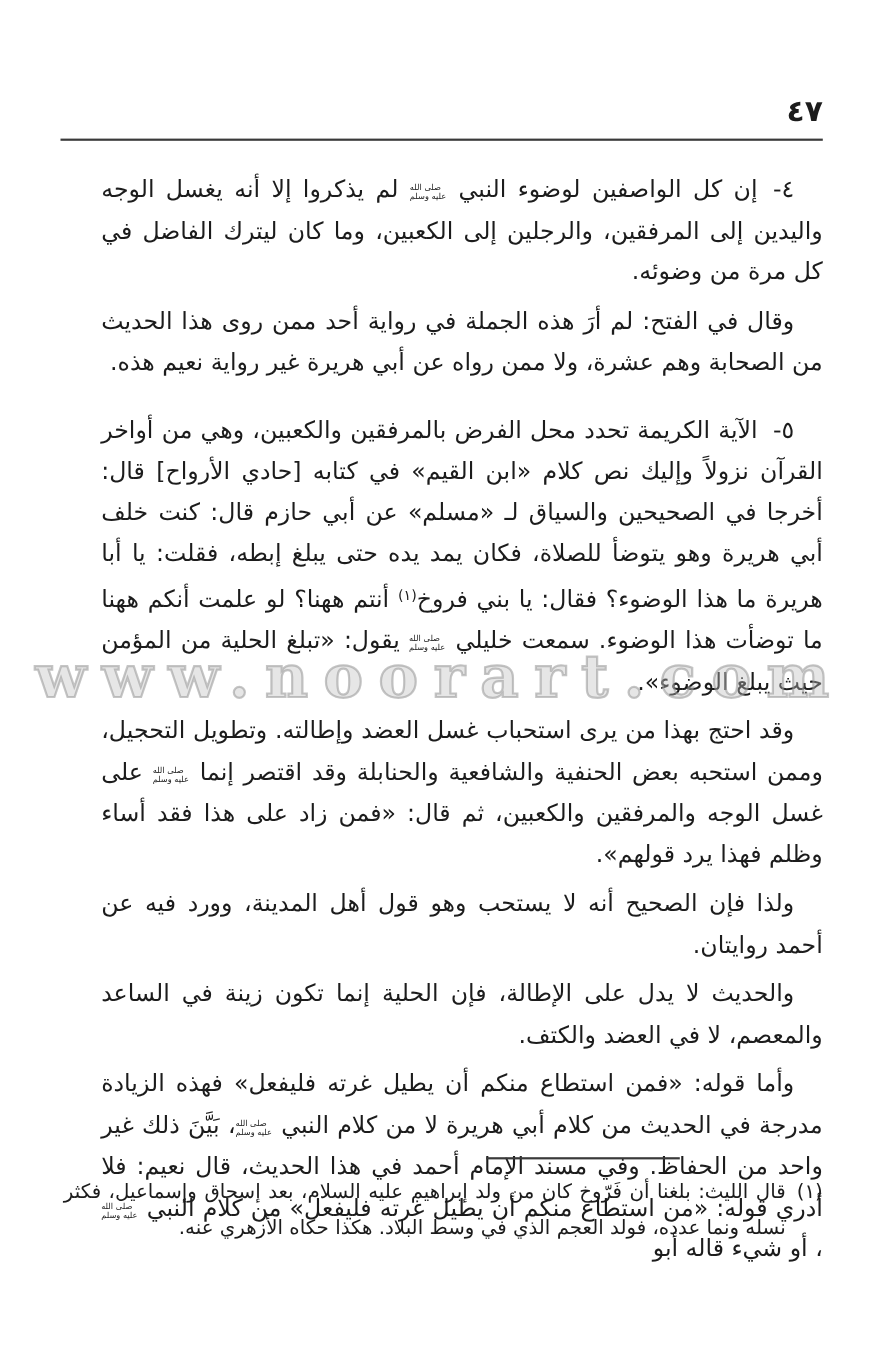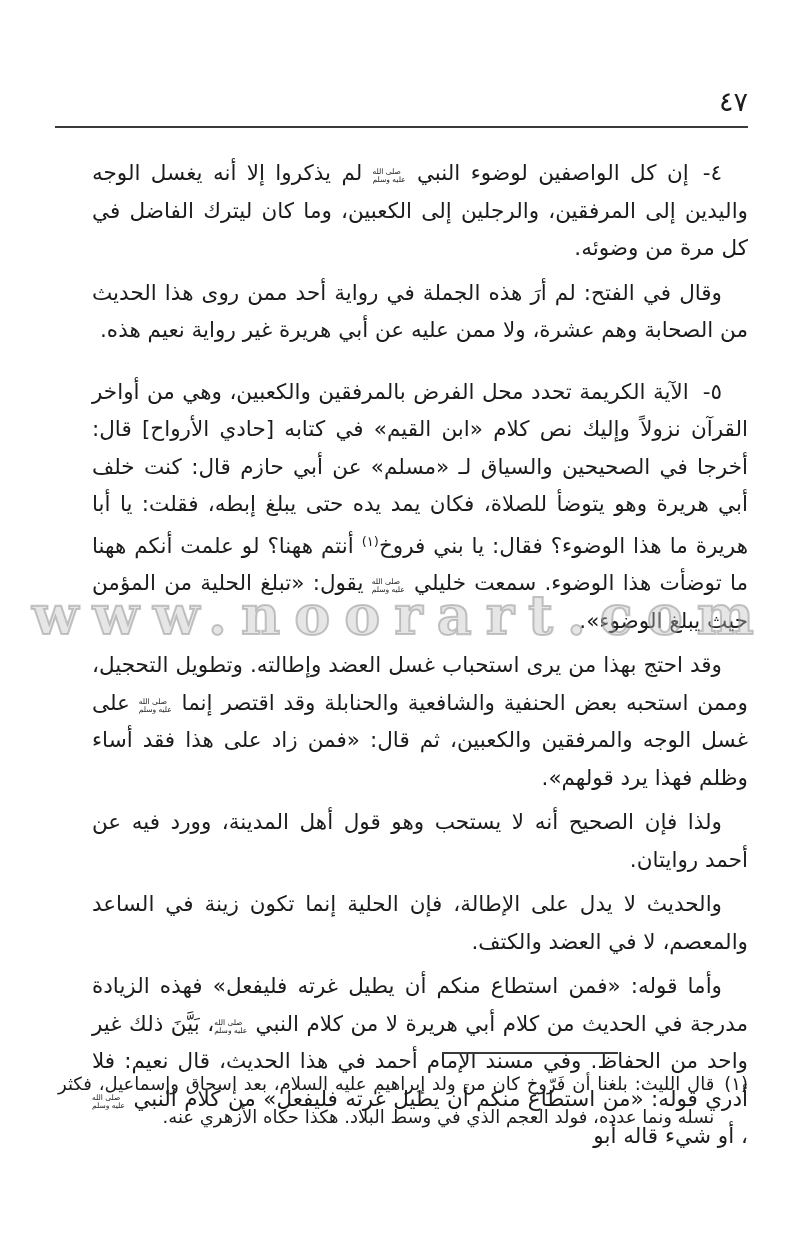--- a/index.html
+++ b/index.html
@@ -20,21 +20,21 @@
     align-items:flex-end;
     padding:86px 52px 0 88px;
   }
   .hdr-title{
     font-size:21px;
     font-weight:bold;
     letter-spacing:0;
   }
   .hdr-num{
     font-size:27px;
-    font-weight:normal;
+    font-weight:bold;
   }
   .hrule{
     margin:9px 52px 0 55px;
     border-top:2px solid #3a3a3a;
     height:0;
   }
   
   .content{
     margin:26px 52px 0 92px;
     font-size:21.5px;
@@ -115,21 +115,21 @@
 
   <div class="hdr">
     <div class="hdr-num">٤٧</div>
   </div>
   <div class="hrule"></div>
 
   <div class="content">
 
     <div class="item">
       <p class="para"><span class="marker">٤-</span><span>إن كل الواصفين لوضوء النبي </span><span class="saw">صلى الله عليه وسلم</span><span> لم يذكروا إلا أنه يغسل الوجه واليدين إلى المرفقين، والرجلين إلى الكعبين، وما كان ليترك الفاضل في كل مرة من وضوئه.</span></p>
-      <p class="para">وقال في الفتح: لم أرَ هذه الجملة في رواية أحد ممن روى هذا الحديث من الصحابة وهم عشرة، ولا ممن عليه عن أبي هريرة غير رواية نعيم هذه.</p>
+      <p class="para">وقال في الفتح: لم أرَ هذه الجملة في رواية أحد ممن روى هذا الحديث من الصحابة وهم عشرة، ولا ممن رواه عن أبي هريرة غير رواية نعيم هذه.</p>
     </div>
 
     <div class="item">
       <p class="para"><span class="marker">٥-</span><span>الآية الكريمة تحدد محل الفرض بالمرفقين والكعبين، وهي من أواخر القرآن نزولاً وإليك نص كلام «ابن القيم» في كتابه [حادي الأرواح] قال: أخرجا في الصحيحين والسياق لـ «مسلم» عن أبي حازم قال: كنت خلف أبي هريرة وهو يتوضأ للصلاة، فكان يمد يده حتى يبلغ إبطه، فقلت: يا أبا هريرة ما هذا الوضوء؟ فقال: يا بني فروخ</span><span class="supref">(١)</span><span> أنتم ههنا؟ لو علمت أنكم ههنا ما توضأت هذا الوضوء. سمعت خليلي </span><span class="saw">صلى الله عليه وسلم</span><span> يقول: «تبلغ الحلية من المؤمن حيث يبلغ الوضوء».</span></p>
 
       <p class="para"><span>وقد احتج بهذا من يرى استحباب غسل العضد وإطالته. وتطويل التحجيل، وممن استحبه بعض الحنفية والشافعية والحنابلة وقد اقتصر إنما </span><span class="saw">صلى الله عليه وسلم</span><span> على غسل الوجه والمرفقين والكعبين، ثم قال: «فمن زاد على هذا فقد أساء وظلم فهذا يرد قولهم».</span></p>
 
       <p class="para">ولذا فإن الصحيح أنه لا يستحب وهو قول أهل المدينة، وورد فيه عن أحمد روايتان.</p>
 
       <p class="para">والحديث لا يدل على الإطالة، فإن الحلية إنما تكون زينة في الساعد والمعصم، لا في العضد والكتف.</p>

